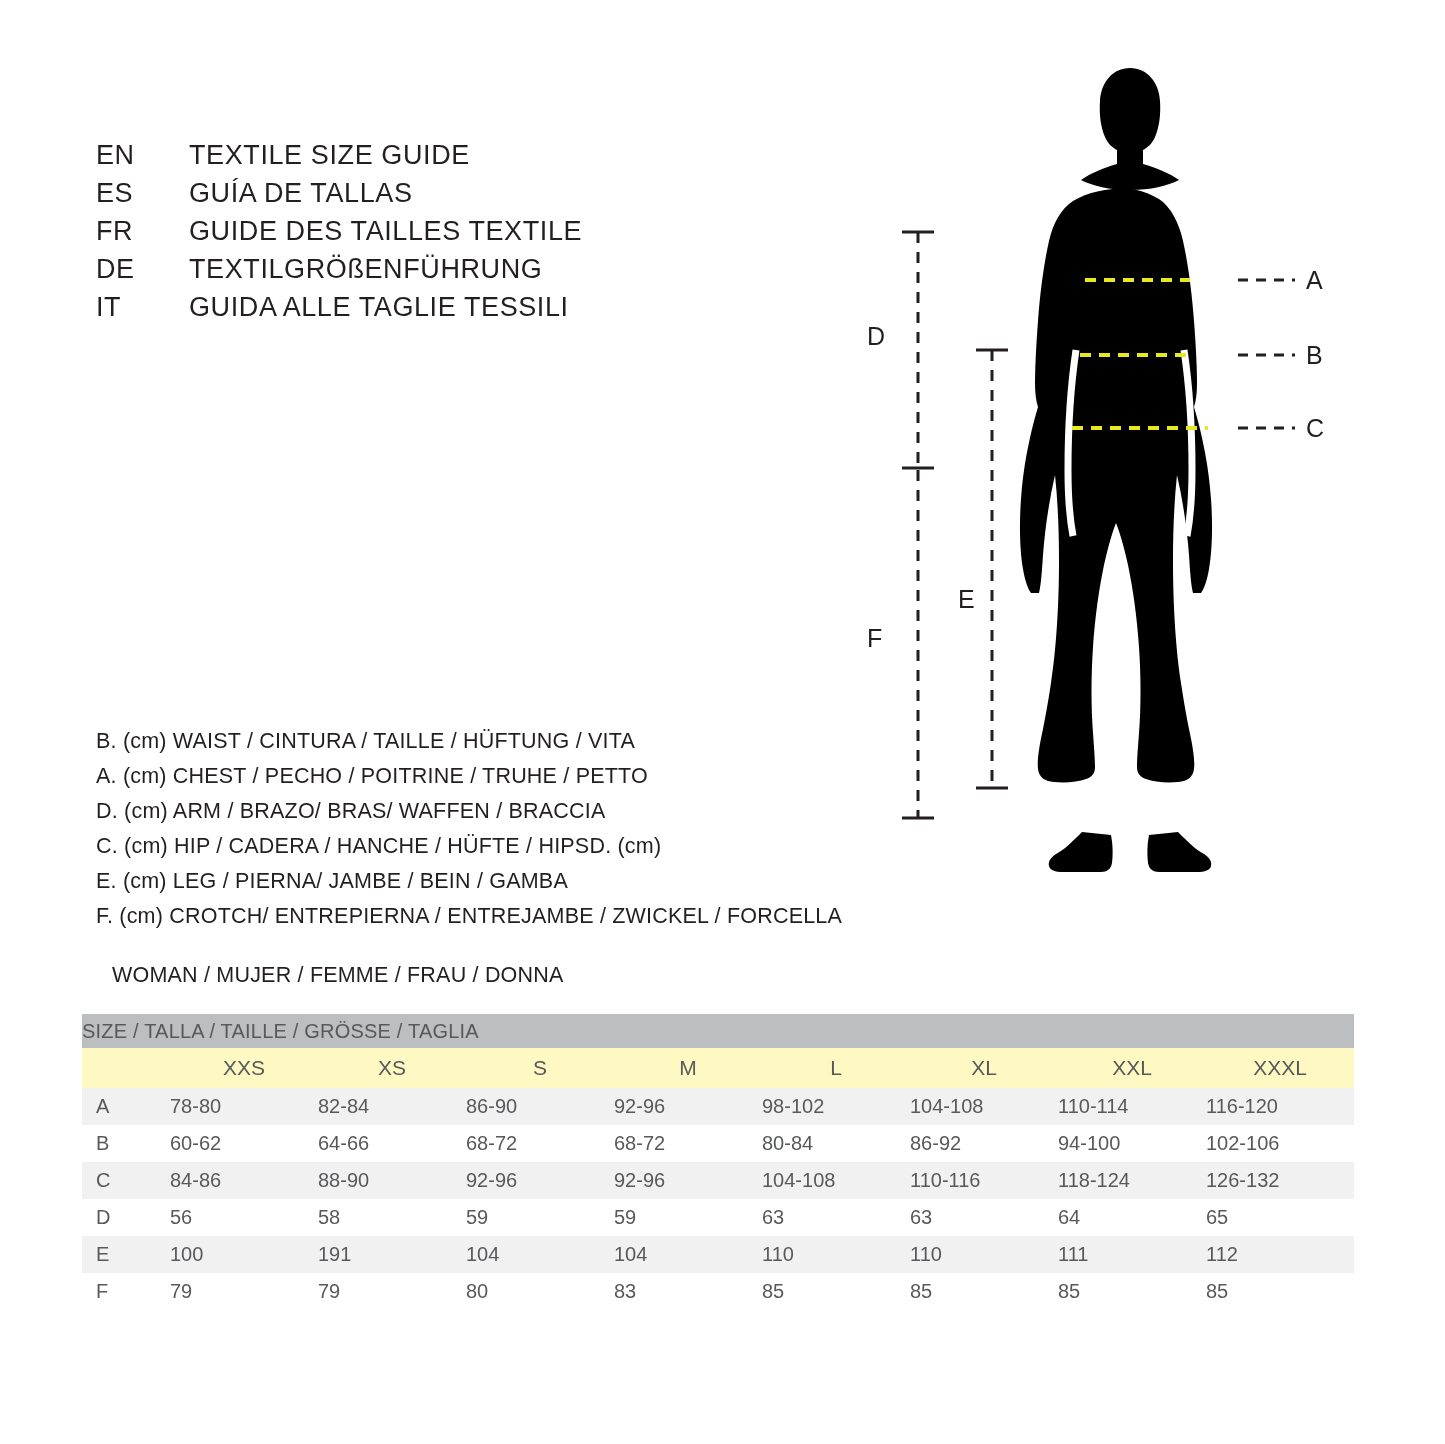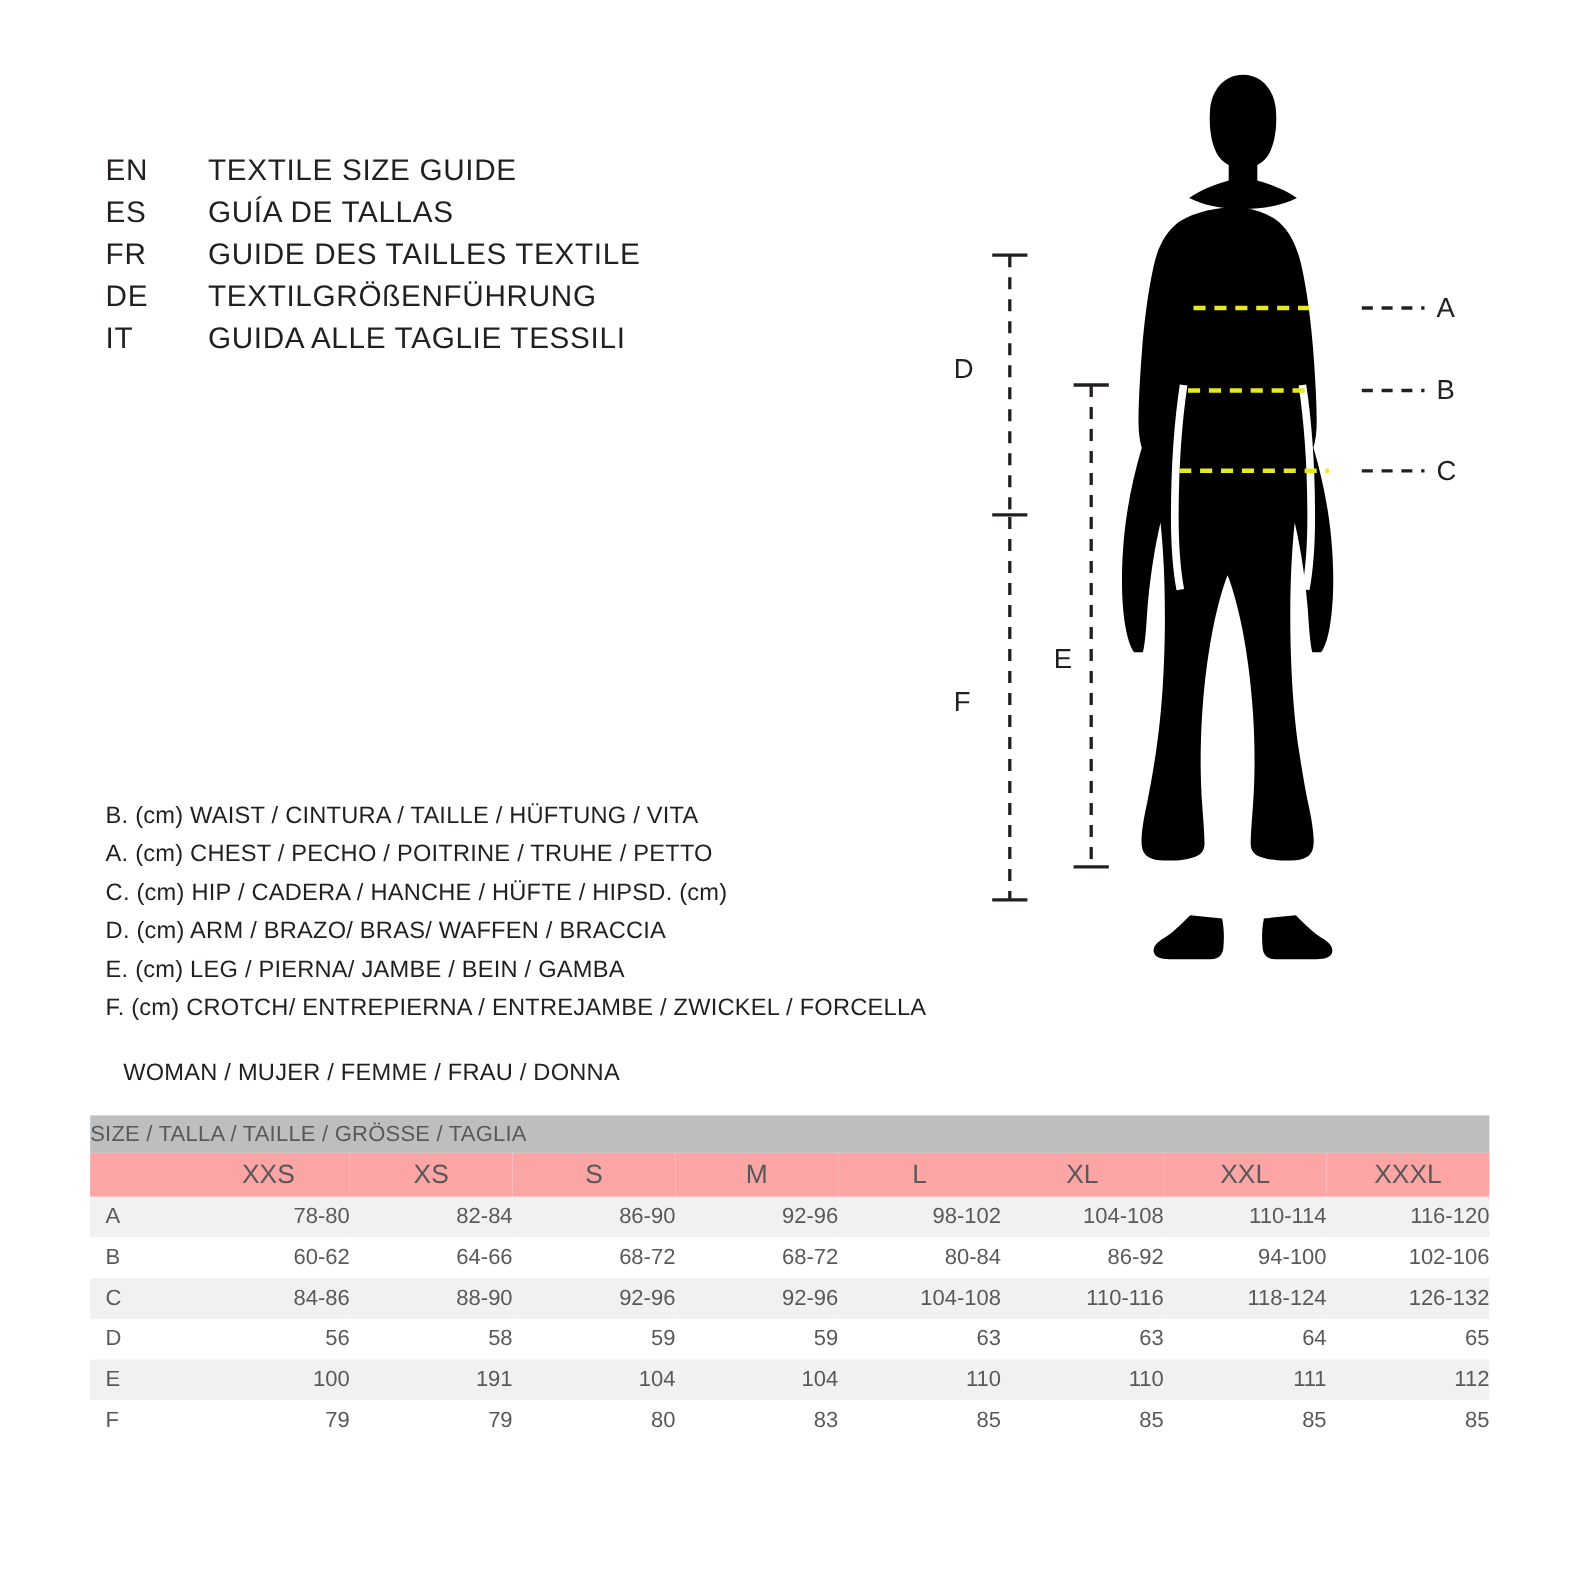--- a/index.html
+++ b/index.html
@@ -87,30 +87,30 @@
     font-size: 20px;
     text-align: left;
     height: 34px;
     padding-left: 14px;
     letter-spacing: 0.2px;
   }
   .col-head td {
     height: 40px;
     text-align: center;
     color: #58595b;
-    font-size: 24px;
-    background: #fca5a5;
+    font-size: 21px;
+    background: #fef9c3;
   }
   .col-head td.rowlabel {
     text-align: left;
     padding-left: 14px;
   }
   tr.data td {
     height: 37px;
-    text-align: right;
+    text-align: left;
     font-size: 20px;
     color: #58595b;
   }
   tr.data td.rowlabel {
     text-align: left;
     padding-left: 14px;
   }
   tr.shade td {
     background: #f1f1f2;
   }
@@ -261,22 +261,22 @@
   <div class="letter" style="left:466px; top:291px;">B</div>
   <div class="letter" style="left:466px; top:364px;">C</div>
   <div class="letter" style="left:27px; top:272px;">D</div>
   <div class="letter" style="left:118px; top:535px;">E</div>
   <div class="letter" style="left:27px; top:574px;">F</div>
 </div>
 
 <div class="legend-block">
   <div class="legend-row">B. (cm) WAIST / CINTURA / TAILLE / HÜFTUNG / VITA</div>
   <div class="legend-row">A. (cm) CHEST / PECHO / POITRINE / TRUHE / PETTO</div>
+  <div class="legend-row">D. (cm) ARM / BRAZO/ BRAS/ WAFFEN / BRACCIA</div>
   <div class="legend-row">C. (cm) HIP / CADERA / HANCHE / HÜFTE / HIPSD. (cm)</div>
-  <div class="legend-row">D. (cm) ARM / BRAZO/ BRAS/ WAFFEN / BRACCIA</div>
   <div class="legend-row">E. (cm) LEG / PIERNA/ JAMBE / BEIN / GAMBA</div>
   <div class="legend-row">F. (cm) CROTCH/ ENTREPIERNA / ENTREJAMBE / ZWICKEL / FORCELLA</div>
 </div>
 
 <div class="gender-row">WOMAN / MUJER / FEMME / FRAU / DONNA</div>
 
 <div class="table-wrap">
   <table class="size-table">
     <colgroup>
       <col class="c-label">

